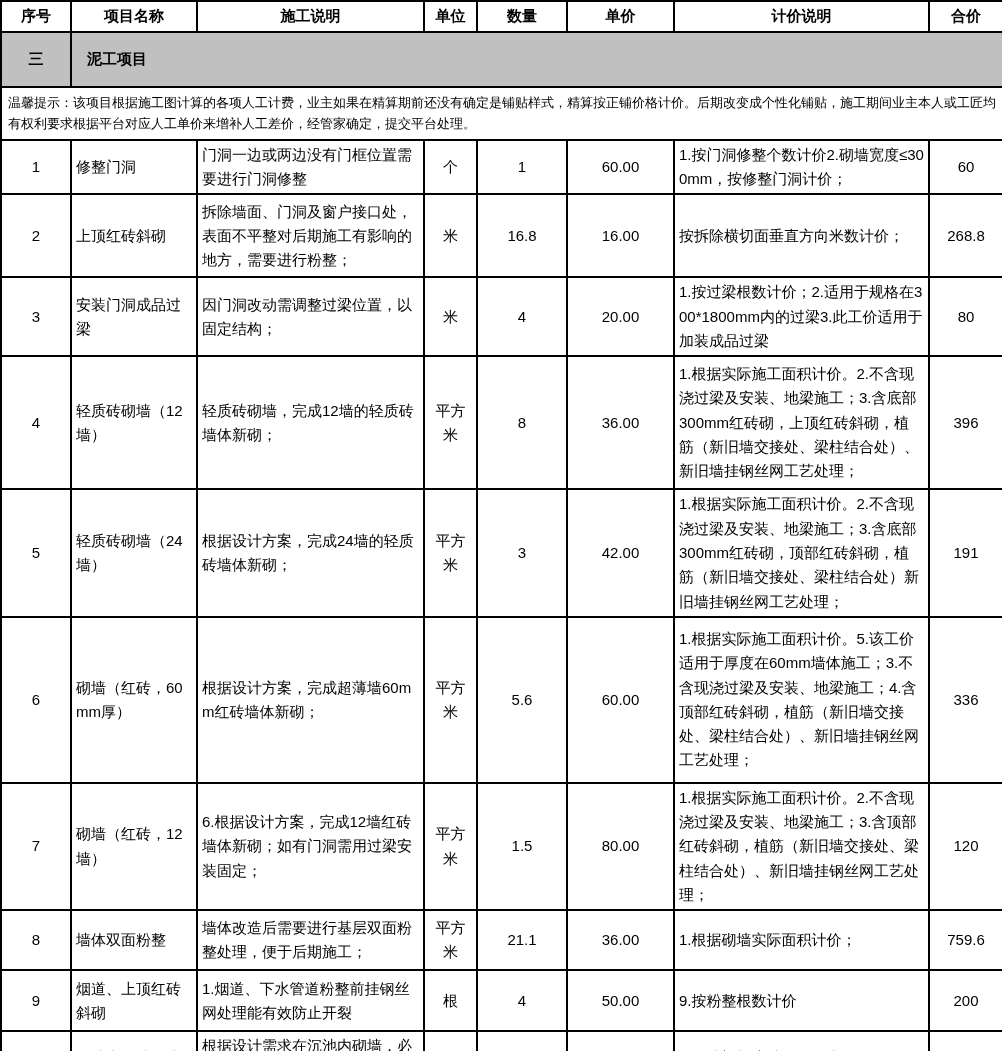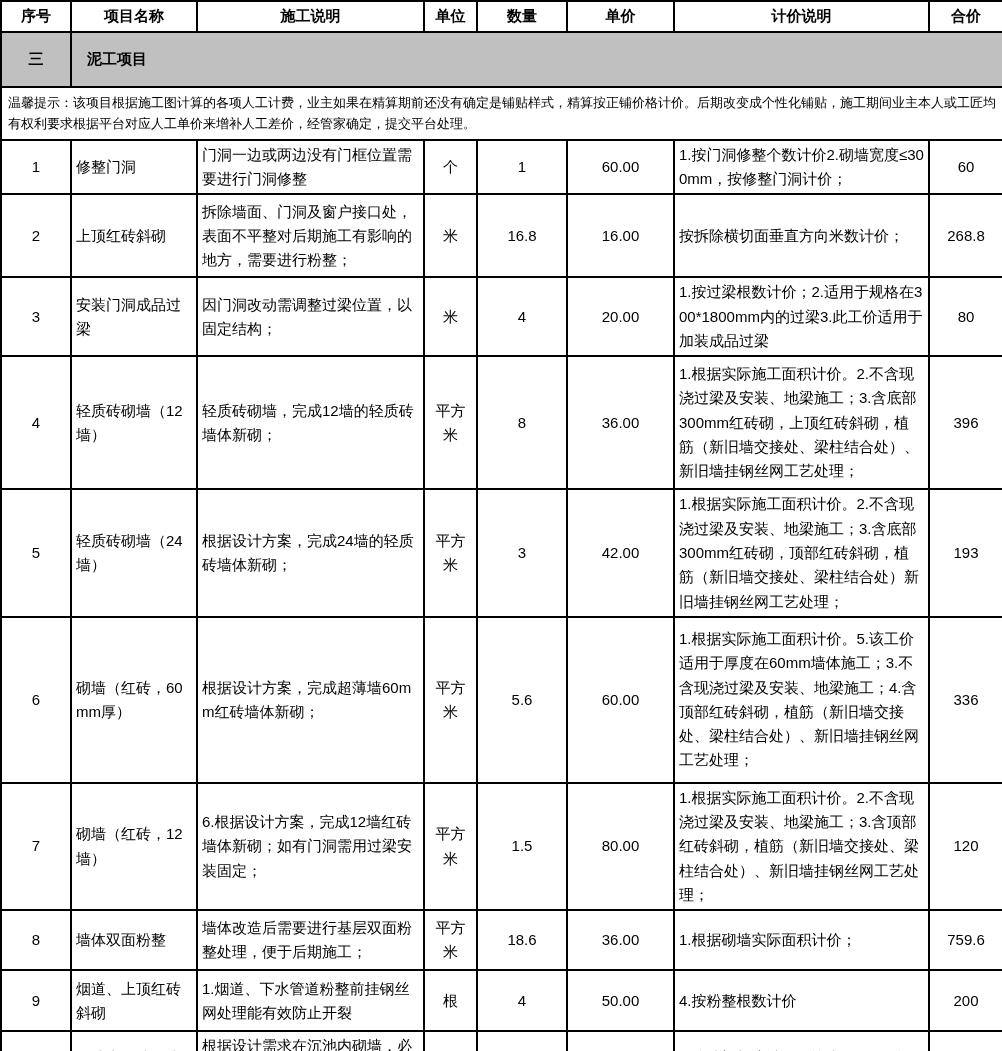--- a/index.html
+++ b/index.html
@@ -132,21 +132,21 @@
       </tr>
 
       <tr style="height:112px">
         <td class="c">5</td>
         <td class="l">轻质砖砌墙（24墙）</td>
         <td class="l">根据设计方案，完成24墙的轻质砖墙体新砌；</td>
         <td class="c">平方米</td>
         <td class="c">3</td>
         <td class="c">42.00</td>
         <td class="l">1.根据实际施工面积计价。2.不含现浇过梁及安装、地梁施工；3.含底部300mm红砖砌，顶部红砖斜砌，植筋（新旧墙交接处、梁柱结合处）新旧墙挂钢丝网工艺处理；</td>
-        <td class="c">193</td>
+        <td class="c">191</td>
       </tr>
 
       <tr style="height:166px">
         <td class="c">6</td>
         <td class="l">砌墙（红砖，60mm厚）</td>
         <td class="l">根据设计方案，完成超薄墙60mm红砖墙体新砌；</td>
         <td class="c">平方米</td>
         <td class="c">5.6</td>
         <td class="c">60.00</td>
         <td class="l">1.根据实际施工面积计价。5.该工价适用于厚度在60mm墙体施工；3.不含现浇过梁及安装、地梁施工；4.含顶部红砖斜砌，植筋（新旧墙交接处、梁柱结合处）、新旧墙挂钢丝网工艺处理；</td>
@@ -162,34 +162,34 @@
         <td class="c">80.00</td>
         <td class="l">1.根据实际施工面积计价。2.不含现浇过梁及安装、地梁施工；3.含顶部红砖斜砌，植筋（新旧墙交接处、梁柱结合处）、新旧墙挂钢丝网工艺处理；</td>
         <td class="c">120</td>
       </tr>
 
       <tr style="height:60px">
         <td class="c">8</td>
         <td class="l">墙体双面粉整</td>
         <td class="l">墙体改造后需要进行基层双面粉整处理，便于后期施工；</td>
         <td class="c">平方米</td>
-        <td class="c">18.6</td>
+        <td class="c">21.1</td>
         <td class="c">36.00</td>
         <td class="l">1.根据砌墙实际面积计价；</td>
         <td class="c">759.6</td>
       </tr>
 
       <tr style="height:61px">
         <td class="c">9</td>
         <td class="l">烟道、上顶红砖斜砌</td>
         <td class="l">1.烟道、下水管道粉整前挂钢丝网处理能有效防止开裂</td>
         <td class="c">根</td>
         <td class="c">4</td>
         <td class="c">50.00</td>
-        <td class="l">4.按粉整根数计价</td>
+        <td class="l">9.按粉整根数计价</td>
         <td class="c">200</td>
       </tr>
 
       <tr style="height:70px">
         <td class="c">10</td>
         <td class="l">沉池内砌墙现浇地梁</td>
         <td class="l">根据设计需求在沉池内砌墙，必须现场浇筑地梁，以减轻墙体对沉池的重量压力；</td>
         <td class="c">米</td>
         <td class="c">1.8</td>
         <td class="c">80.00</td>

